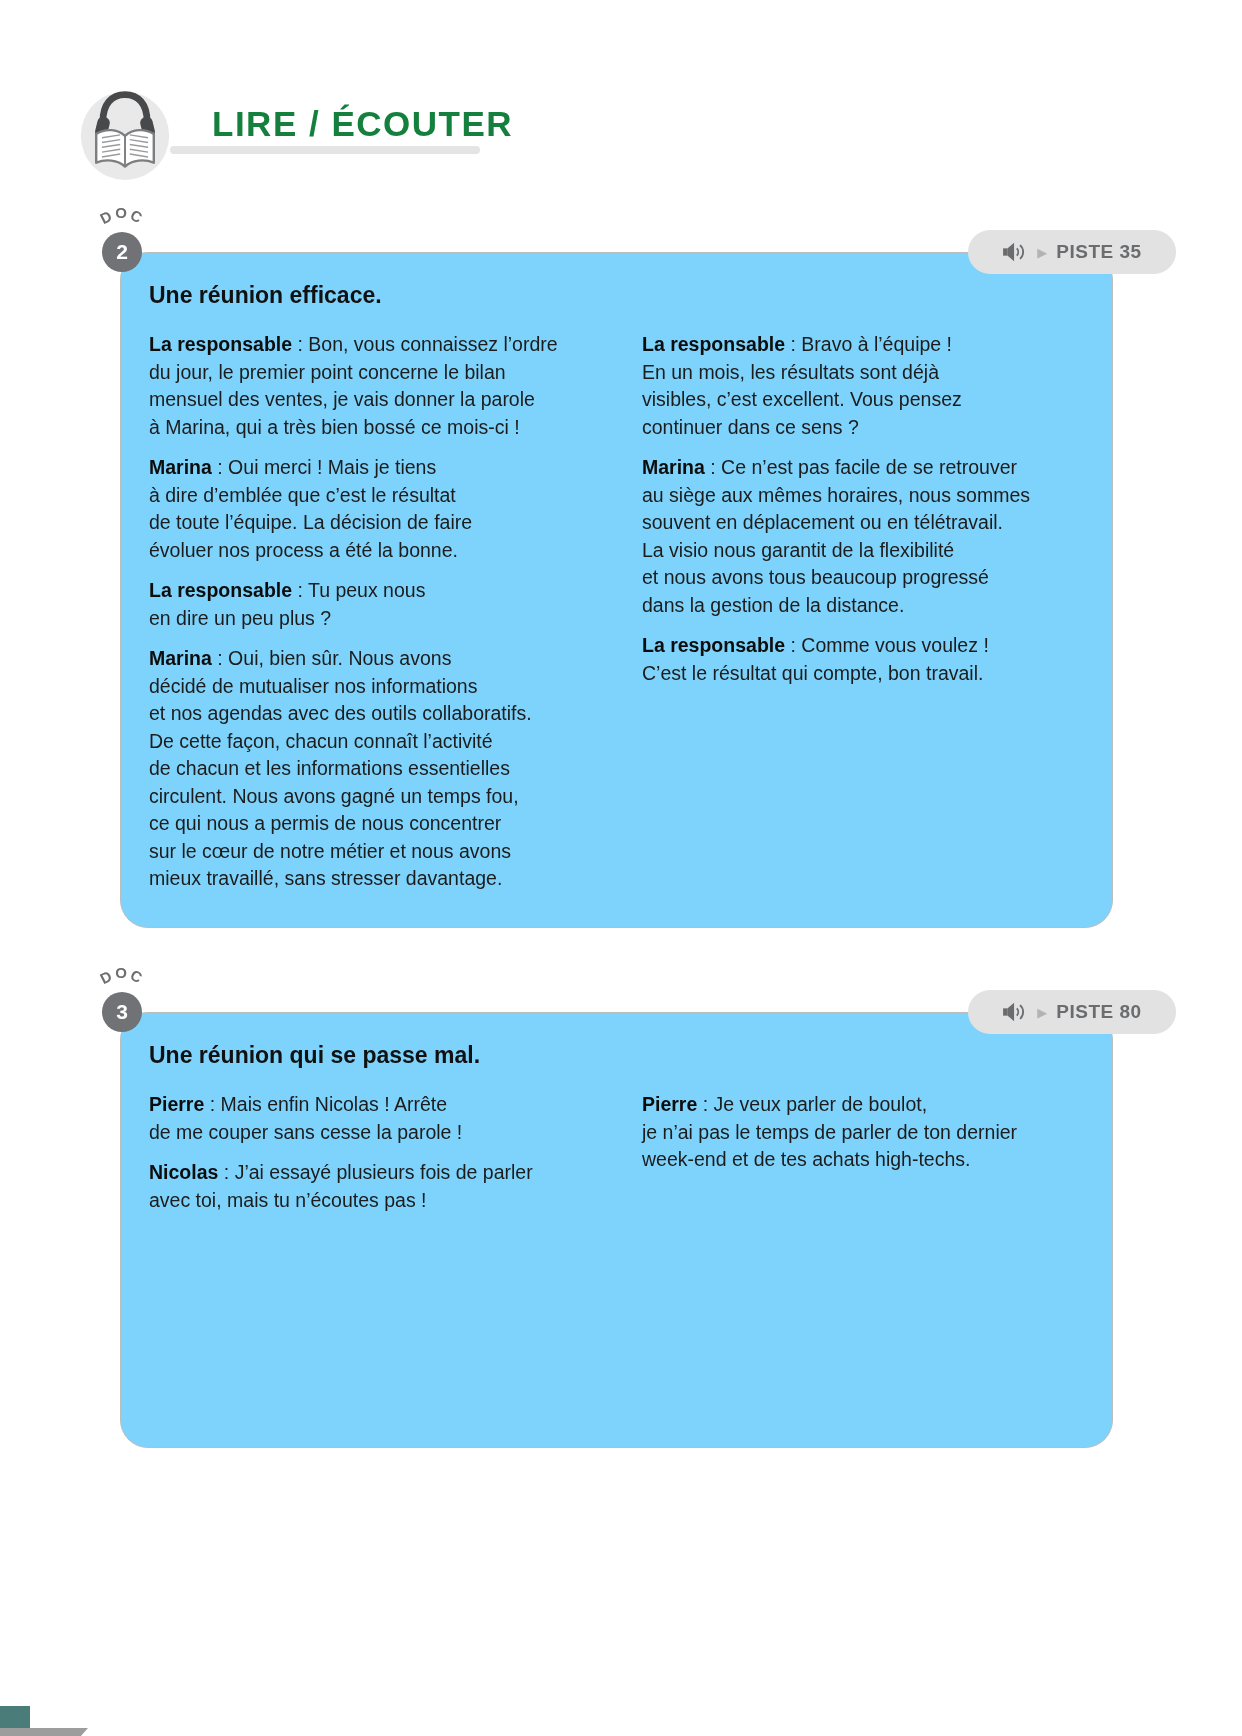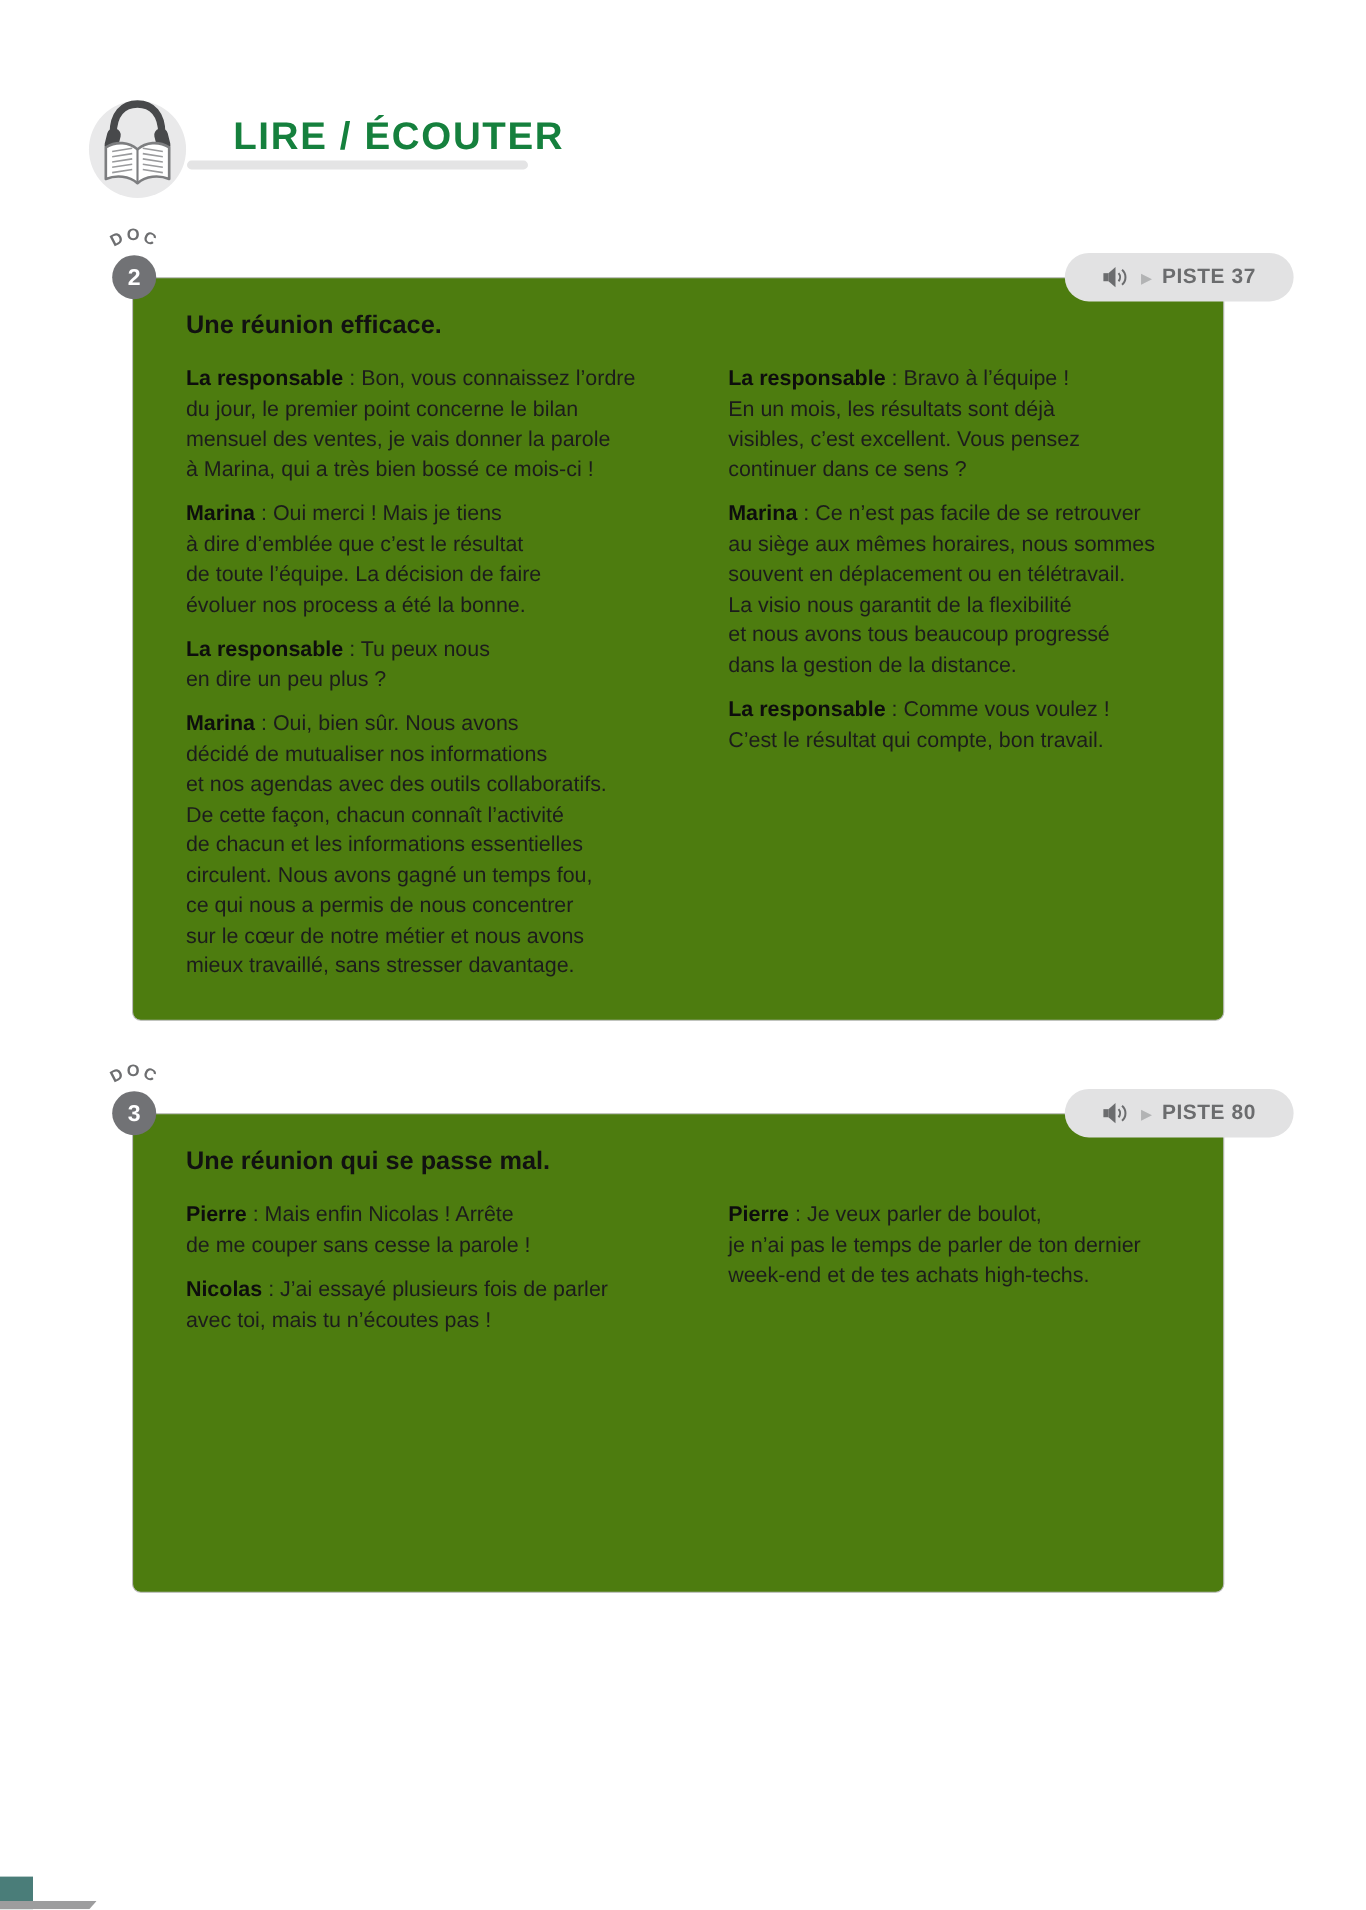--- a/index.html
+++ b/index.html
@@ -15,22 +15,22 @@
   }
   .hbar {
     position:absolute; left:170px; top:146px; width:310px; height:8px;
     background:#e4e4e5; border-radius:4px;
   }
   
   .doc { position:absolute; left:120px; width:993px; }
   .doc-2 { top:252px; height:676px; }
   .doc-3 { top:1012px; height:436px; }
   .box {
-    position:absolute; inset:0; border:1.5px solid #bcbcbd; border-radius:8px;
-    padding:0 20px 0 48px; box-sizing:border-box; background:#4d7c0f;
+    position:absolute; inset:0; border:1.5px solid #bcbcbd; border-radius:28px;
+    padding:0 20px 0 28px; box-sizing:border-box; background:#7dd3fc;
   }
   .doc-title {
     margin:29px 0 22px 0; font-size:23px; font-weight:700; color:#111111;
   }
   .cols { display:flex; gap:41px; }
   .col-left  { width:452px; flex:0 0 452px; }
   .col-right { width:462px; flex:0 0 462px; }
   .dlg {
     margin:0 0 13px 0; font-size:19.5px; line-height:27.5px; color:#1c1c1c;
     white-space:pre-line;
@@ -125,21 +125,21 @@
       </svg>
     </div>
     <div class="pill">
       <svg class="spk" viewBox="0 0 28 24">
         <rect x="1" y="8" width="5" height="8" fill="#6b6c6e"></rect>
         <polygon points="6,8 13,2 13,22 6,16" fill="#6b6c6e"></polygon>
         <path d="M16 8 a6 6 0 0 1 0 8" stroke="#6b6c6e" stroke-width="2" fill="none"></path>
         <path d="M19.5 4.5 a10 10 0 0 1 0 15" stroke="#6b6c6e" stroke-width="2" fill="none"></path>
       </svg>
       <span class="play">▶</span>
-      <span class="pill-label">PISTE 37</span>
+      <span class="pill-label">PISTE 35</span>
     </div>
   </section>
 
   <section class="doc doc-3">
     <div class="box">
       <h2 class="doc-title">Une réunion qui se passe mal.</h2>
       <div class="cols">
         <div class="col col-left">
             <p class="dlg"><strong>Pierre</strong> : Mais enfin Nicolas ! Arrête
 de me couper sans cesse la parole !</p>

